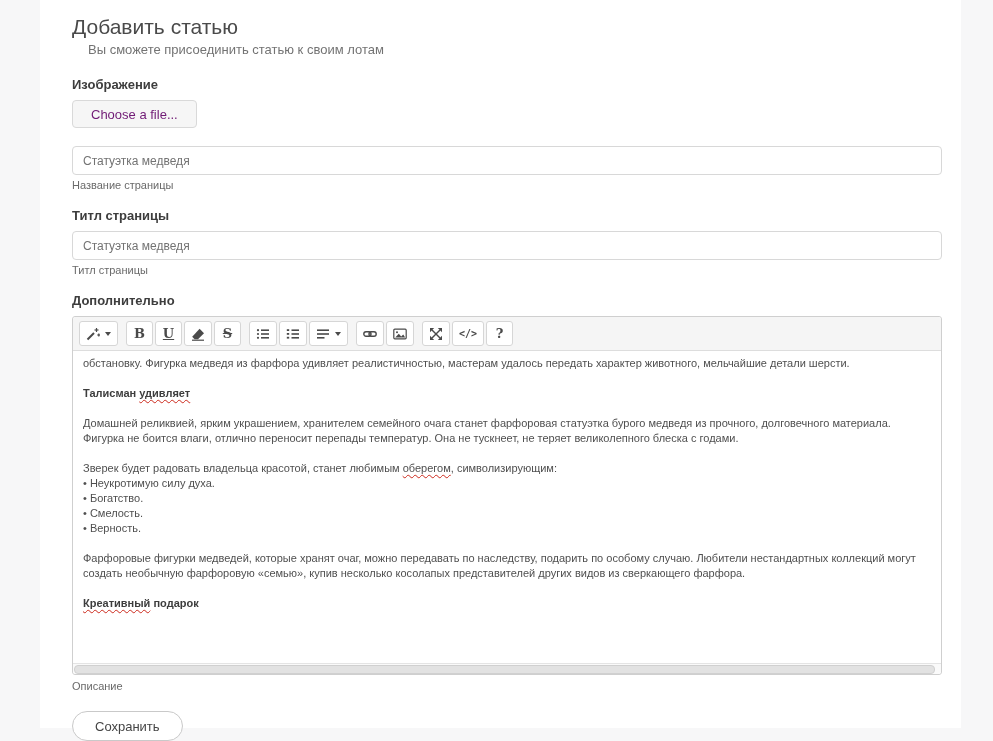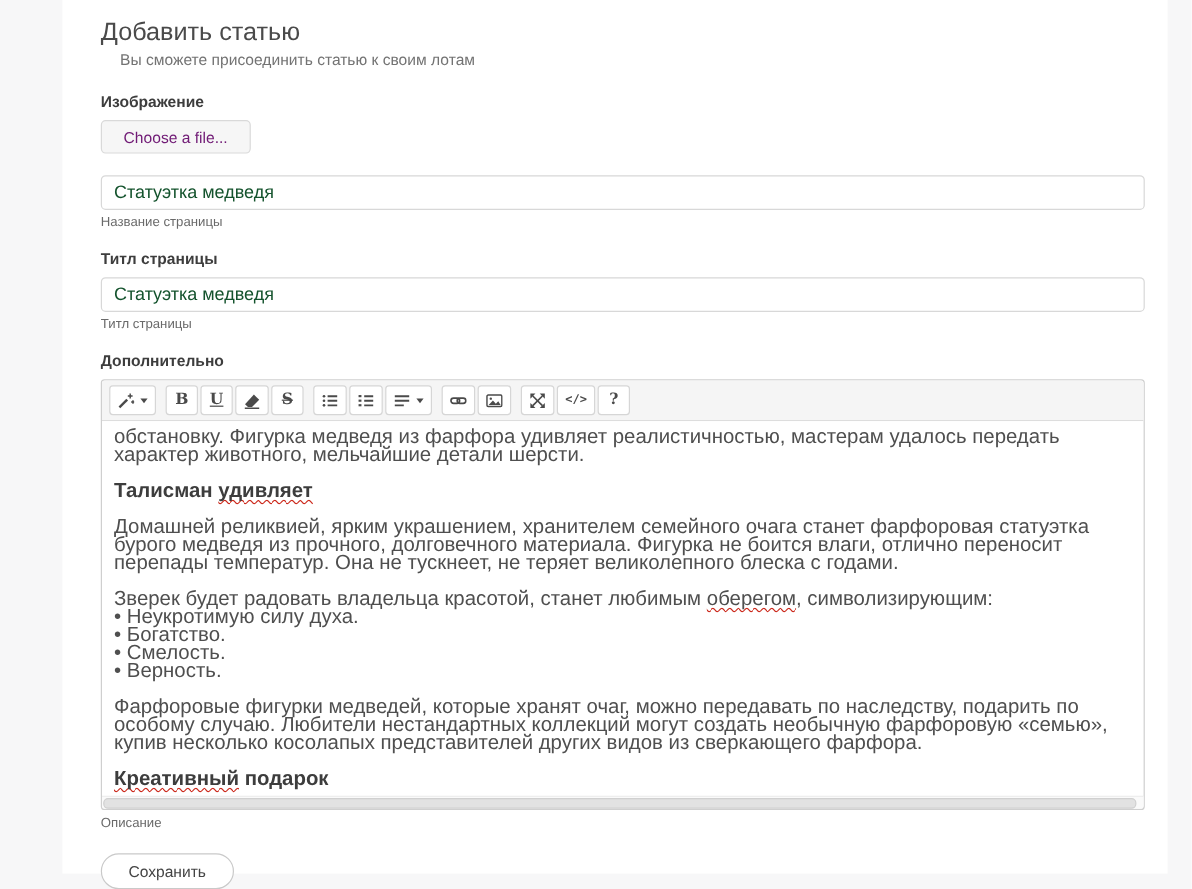--- a/index.html
+++ b/index.html
@@ -5,39 +5,39 @@
   html,body { margin:0; padding:0; }
   body {
     width:993px; height:741px;
     background:#f7f7f8;
     font-family:"Liberation Sans","DejaVu Sans",sans-serif;
     color:#3d3d3d;
     position:relative;
     overflow:hidden;
   }
   .card {
-    position:absolute; left:52px; top:0; width:921px; height:728px;
+    position:absolute; left:40px; top:0; width:921px; height:728px;
     background:#ffffff;
     box-sizing:border-box;
     padding:14px 19px 0 32px;
   }
   h1.page-title {
     margin:0; font-size:21px; font-weight:400; color:#4a4a4a; line-height:1.2;
   }
   .subtitle { margin:3px 0 20px 16px; font-size:13px; color:#737373; }
   .field-label { display:block; font-size:13px; font-weight:bold; color:#3d3d3d; margin:0 0 8px 0; }
   .file-btn {
     display:inline-block; background:#f6f6f6; border:1px solid #d9d9d9; border-radius:4px;
     font-family:inherit; font-size:13px; color:#701a75; padding:5px 18px; height:28px;
     box-sizing:border-box; cursor:pointer; margin-bottom:18px;
   }
   .text-input {
     display:block; width:100%; box-sizing:border-box; height:29px;
     border:1px solid #d8d8d8; border-radius:4px; padding:5px 10px;
-    font-family:inherit; font-size:15px; color:#14532d; margin-bottom:4px; background:#fff;
+    font-family:inherit; font-size:12px; color:#737373; margin-bottom:4px; background:#fff;
     outline:none;
   }
   .helper { font-size:11px; color:#6a6a6a; margin-bottom:17px; }
   .editor {
     border:1px solid #cfcfcf; border-radius:3px; background:#fff;
     margin-bottom:5px;
   }
   .toolbar {
     background:#f5f5f5; border-bottom:1px solid #ddd; padding:4px 6px;
     display:flex; align-items:center; border-radius:3px 3px 0 0;
@@ -53,21 +53,21 @@
   .tb-btn .glyph-text.u { text-decoration:underline; }
   .tb-btn .glyph-text.s { text-decoration:line-through; }
   .tb-btn .glyph-text.mono { font-family:"DejaVu Sans Mono","Liberation Mono",monospace; font-size:10px; font-weight:bold; }
   .caret {
     width:0; height:0; display:inline-block; margin-left:5px;
     border-left:3.5px solid transparent; border-right:3.5px solid transparent;
     border-top:4px solid #4a4a4a;
   }
   .ed-content {
     height:307px; overflow:hidden; padding:5px 10px 0 10px;
-    font-size:17px; line-height:15px; color:#4f4f4f; cursor:text;
+    font-size:11px; line-height:15px; color:#4f4f4f; cursor:text;
   }
   .ed-block { margin:0 0 15px 0; }
   .ed-bold { font-weight:bold; color:#3d3d3d; }
   .spell {
     text-decoration:underline; text-decoration-style:wavy;
     text-decoration-color:#cc2a1d; text-decoration-thickness:1px;
     text-underline-offset:2px; text-decoration-skip-ink:none;
   }
   .hscroll {
     height:10px; background:#fafafa; border-top:1px solid #e4e4e4;

